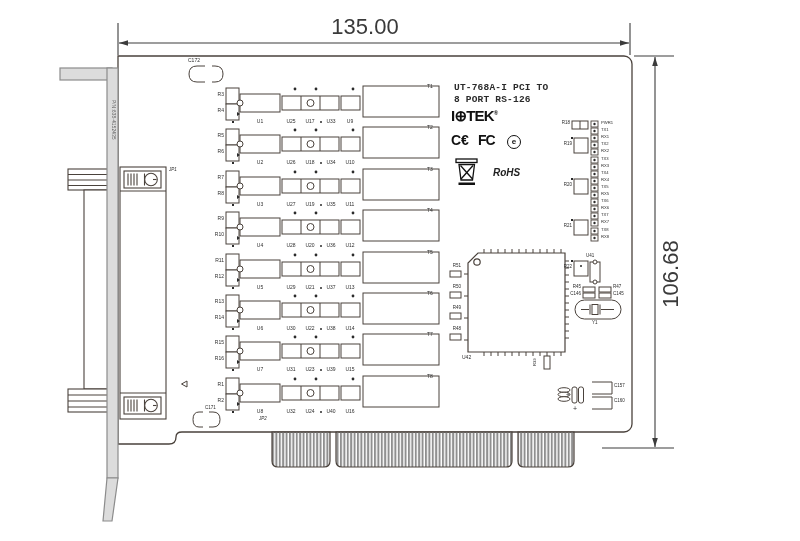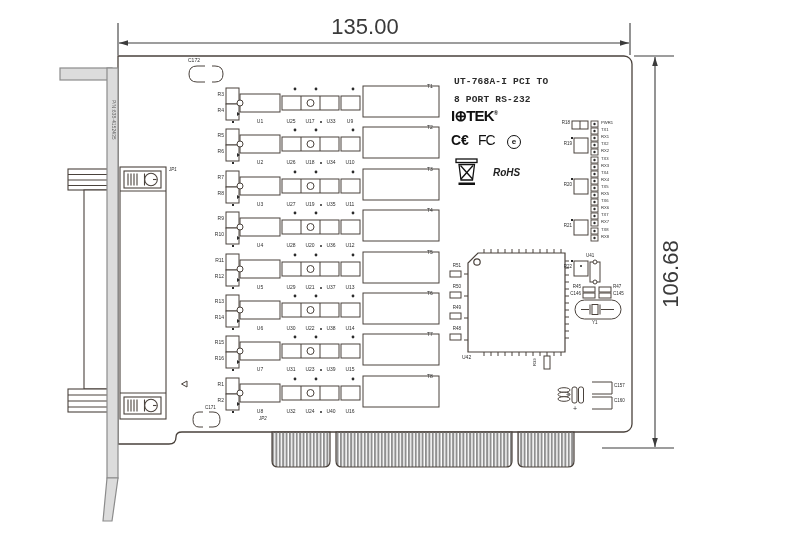--- a/index.html
+++ b/index.html
@@ -5,26 +5,26 @@
   html,body{margin:0;padding:0;background:#fff;}
   .canvas{position:relative;width:712px;height:541px;background:#fff;overflow:hidden;
           font-family:"Liberation Sans",sans-serif;}
   svg{position:absolute;left:0;top:0;}
   .lab{position:absolute;color:#2b2b2b;line-height:1;white-space:nowrap;}
   .f4{font-size:4.5px;} .f5{font-size:5px;}
   .dimw{left:310px;top:16px;width:110px;text-align:center;font-size:22px;color:#3a3a3a;}
   .dimh{left:626px;top:263px;width:90px;height:22px;text-align:center;font-size:22px;color:#3a3a3a;
         transform:rotate(-90deg);}
   .pn{left:110px;top:100px;font-size:4.5px;color:#555;writing-mode:vertical-rl;letter-spacing:0.3px;}
-  .tt1{left:454px;top:77px;font-family:"Liberation Mono",monospace;font-weight:bold;font-size:9.5px;letter-spacing:0.2px;}
+  .tt1{left:454px;top:83px;font-family:"Liberation Mono",monospace;font-weight:bold;font-size:9.5px;letter-spacing:0.2px;}
   .tt2{left:454px;top:95px;font-family:"Liberation Mono",monospace;font-weight:bold;font-size:9.5px;letter-spacing:0.2px;}
   .logo{left:451px;top:108px;font-size:15px;font-weight:bold;letter-spacing:-0.8px;color:#111;}
   .logo .reg{font-size:6px;vertical-align:super;letter-spacing:0;}
   .ce{left:451px;top:133px;font-size:14px;font-weight:bold;color:#111;}
-  .fcc{left:478px;top:133px;font-size:14px;font-weight:normal;color:#111;letter-spacing:-1px;}
+  .fcc{left:478px;top:133px;font-size:14px;font-weight:bold;color:#111;letter-spacing:-1px;}
   .emark{left:507px;top:135px;width:12px;height:12px;border:1.4px solid #111;border-radius:50%;
          font-size:8px;font-weight:bold;text-align:center;line-height:12px;color:#111;}
   .rohs{left:493px;top:168px;font-size:10px;font-weight:600;color:#222;font-style:italic;}
   
   .rl{position:absolute;left:208px;width:236px;height:42px;font-size:5px;color:#2f2f2f;}
   .rl span{position:absolute;line-height:1;}
   .rl .a{left:-2px;top:6px;width:18px;text-align:right;}
   .rl .b{left:-2px;top:22px;width:18px;text-align:right;}
   .rl .c{left:30px;top:33px;width:44px;text-align:center;}
   .rl .d{left:74px;top:33px;width:18px;text-align:center;}
@@ -270,21 +270,21 @@
       <line x1="473" y1="165.5" x2="461" y2="179"></line>
       <rect x="458.5" y="182.5" width="16.5" height="2.5" fill="#111" stroke="none"></rect>
     </g>
   </svg>
 
   <div class="lab dimw">135.00</div>
   <div class="lab dimh">106.68</div>
   <div class="lab pn">P/N:638-4152435</div>
 
   <div class="lab tt1">UT-768A-I PCI TO</div>
-  <div class="lab tt2">8 PORT RS-232</div>
+  <div class="lab tt2">8 PORT RS-126</div>
   <div class="lab logo"><span>I</span><span>⊕</span><span>TEK</span><span class="reg">®</span></div>
   <div class="lab ce">C€</div>
   <div class="lab fcc">FC</div>
   <div class="lab emark">e</div>
   <div class="lab rohs">RoHS</div>
 
   <div class="rl" style="top:86px">
       <span class="a">R3</span>
       <span class="b">R4</span>
       <span class="c">U1</span>

